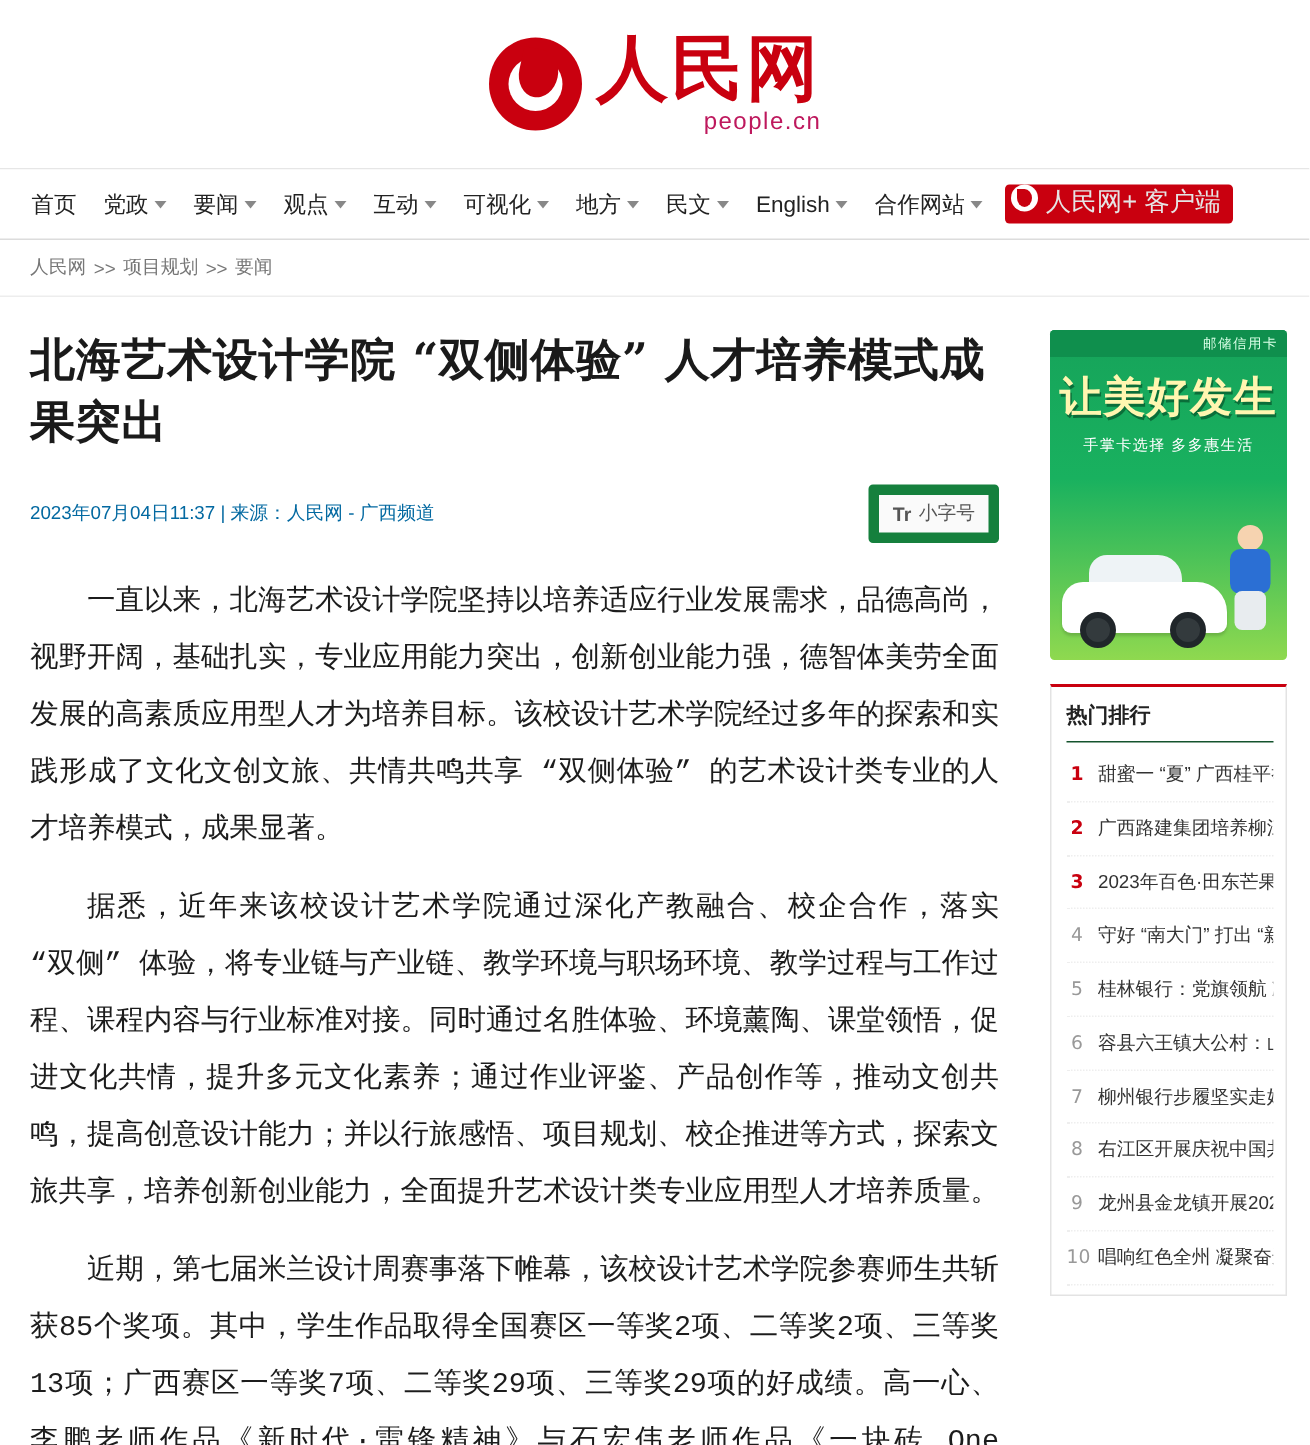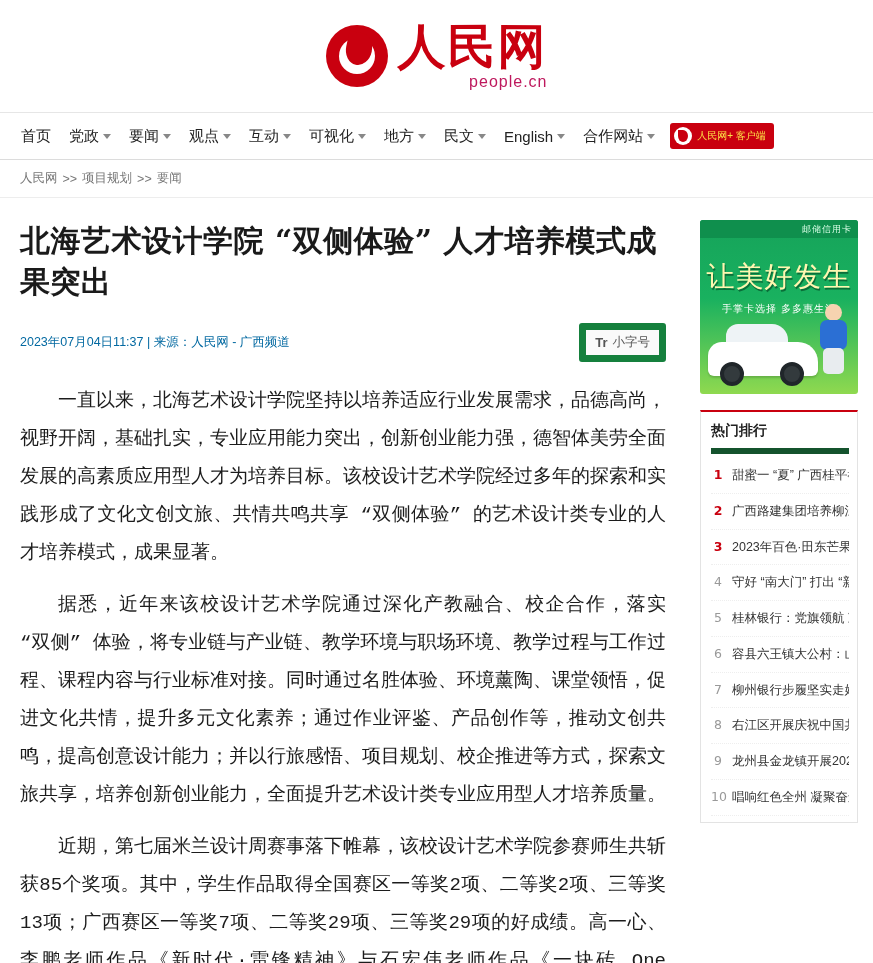--- a/index.html
+++ b/index.html
@@ -74,28 +74,28 @@
   }
   .nav-item .caret {
     display: inline-block;
     margin-left: 4px;
     border-left: 4px solid transparent;
     border-right: 4px solid transparent;
     border-top: 5px solid #888;
   }
   .nav-item.first { font-weight: normal; }
   .nav-app {
-    display: flex; align-items: center;
+    display: flex; align-items: flex-start;
     background: #c9000f;
-    color: #fde047;
+    color: #e5e5e5;
     height: 26px;
     border-radius: 3px;
     padding: 0 8px 0 4px;
     margin: 0 6px;
-    font-size: 10px;
+    font-size: 17px;
     gap: 5px;
   }
   .nav-app .dot {
     width: 18px; height: 18px; border-radius: 50%;
     background: #fff; position: relative;
   }
   .nav-app .dot::after {
     content: "";
     position: absolute; left: 4px; top: 3px;
     width: 10px; height: 12px;
@@ -167,43 +167,43 @@
     line-height: 2.0;
     margin: 0 0 14px 0;
     text-align: justify;
     text-indent: 2em;
     color: #1c1c1c;
   }
 
   
   .ad-card {
     width: 158px;
-    height: 174px;
+    height: 220px;
     margin-left: 0;
     border-radius: 3px;
     overflow: hidden;
     position: relative;
     background: linear-gradient(180deg,#16a35a 0%,#19b15f 45%,#8fd94f 100%);
   }
   .ad-top {
     height: 18px;
     background: #0f8f4d;
     color: #d9ffe7;
     font-size: 9px;
     display: flex; align-items: center; justify-content: flex-end;
     padding-right: 6px;
     letter-spacing: 1px;
   }
   .ad-head {
     color: #fff6b0;
     font-family: "DejaVu Serif", "Liberation Serif", serif;
-    font-weight: normal;
+    font-weight: bold;
     font-size: 28px;
     text-align: center;
-    margin-top: 20px;
+    margin-top: 8px;
     text-shadow: 1px 2px 0 #0a6e39;
     letter-spacing: 1px;
   }
   .ad-sub {
     color: #ffffff;
     font-size: 10px;
     text-align: center;
     margin-top: 6px;
     letter-spacing: 1px;
   }
@@ -260,21 +260,21 @@
     border-top: 2px solid #c9000f;
     background: #fff;
     padding: 10px 8px 6px 10px;
   }
   .hot-title {
     font-family: "DejaVu Serif", "Liberation Serif", serif;
     font-weight: bold;
     font-size: 14px;
     color: #222;
     padding-bottom: 8px;
-    border-bottom: 6px solid #14532d;
+    border-bottom: 1px solid #14532d;
     margin-bottom: 4px;
   }
   .hot-item {
     display: flex;
     align-items: flex-start;
     gap: 7px;
     font-size: 12.5px;
     line-height: 1.5;
     padding: 8px 0;
     border-bottom: 1px dotted #eeeeee;

